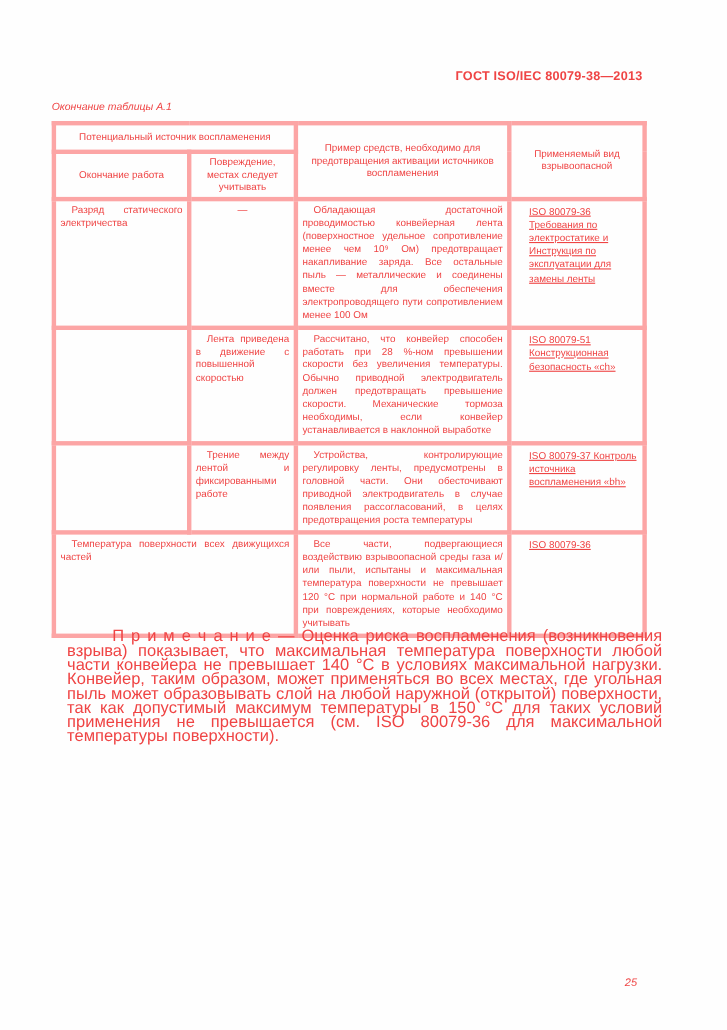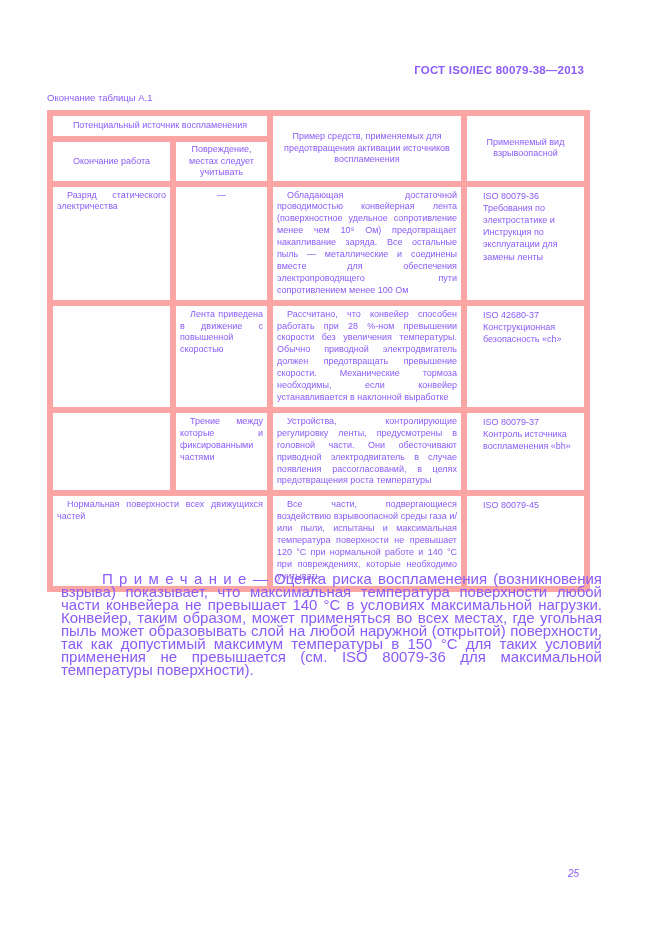--- a/index.html
+++ b/index.html
@@ -6,54 +6,55 @@
     margin: 0;
     padding: 0;
     background: #ffffff;
   }
   .page {
     position: relative;
     width: 661px;
     height: 936px;
     background: #fefefe;
     font-family: "Liberation Sans", "DejaVu Sans", sans-serif;
-    color: #8b5cf6;
+    color: #ef4444;
     overflow: hidden;
   }
   .doc-header {
     position: absolute;
     top: 64px;
     left: 47px;
     width: 537px;
     text-align: right;
     font-size: 11.5px;
     font-weight: bold;
     letter-spacing: 0.2px;
   }
   .caption {
     position: absolute;
     top: 92px;
     left: 47px;
     font-size: 9.5px;
+    font-style: italic;
   }
   table.tbl {
     position: absolute;
     top: 110px;
     left: 47px;
     width: 537px;
     border-collapse: collapse;
     table-layout: fixed;
     border: 2px solid #2a2a2a;
   }
   .tbl col.c1 { width: 123px; }
   .tbl col.c2 { width: 97px; }
   .tbl col.c3 { width: 194px; }
   .tbl col.c4 { width: 123px; }
   .tbl th, .tbl td {
-    border: 6px solid #fca5a5;
+    border: 4px solid #fca5a5;
     font-weight: normal;
     font-size: 9px;
     vertical-align: top;
     padding: 3px 4px;
     overflow: hidden;
   }
   .tbl thead th {
     text-align: center;
     vertical-align: middle;
     line-height: 11.5px;
@@ -68,39 +69,40 @@
     text-indent: 10px;
   }
   td.dash {
     text-align: center;
     vertical-align: top;
   }
   td.prot {
     text-align: left;
     padding-left: 16px;
     line-height: 12.2px;
+    text-decoration: underline;
   }
   tr.r1 { height: 111px; }
   tr.r2 { height: 95px; }
   tr.r3 { height: 72px; }
   tr.r4 { height: 86px; }
   .note {
     position: absolute;
     top: 558px;
     left: 47px;
     width: 541px;
     margin: 14px;
     font-size: 15px;
     line-height: 13px;
     text-align: justify;
     text-indent: 41px;
   }
   .page-number {
     position: absolute;
-    top: 868px;
+    top: 888px;
     left: 568px;
     font-size: 10px;
     font-style: italic;
   }
 </style>
 </head>
 <body>
 
 <div class="page">
 
@@ -111,51 +113,51 @@
   <table class="tbl">
     <colgroup>
       <col class="c1">
         <col class="c2">
         <col class="c3">
         <col class="c4">
     </colgroup>
     <thead>
       <tr class="group-row">
         <th colspan="2">Потенциальный источник воспламенения</th>
-        <th rowspan="2">Пример средств, применяемых для предотвращения активации источников воспламенения</th>
+        <th rowspan="2">Пример средств, необходимо для предотвращения активации источников воспламенения</th>
         <th rowspan="2">Применяемый вид взрывоопасной</th>
       </tr>
       <tr class="sub-row">
         <th>Окончание работа</th>
         <th>Повреждение, местах следует учитывать</th>
       </tr>
     </thead>
     <tbody>
       <tr class="r1">
         <td class="just">Разряд статического электричества</td>
         <td class="dash">—</td>
         <td class="just">Обладающая достаточной проводимостью конвейерная лента (поверхностное удельное сопротивление менее чем 10⁹ Ом) предотвращает накапливание заряда. Все остальные пыль — металлические и соединены вместе для обеспечения электропроводящего пути сопротивлением менее 100 Ом</td>
         <td class="prot">ISO 80079-36 Требования по электростатике и Инструкция по эксплуатации для замены ленты</td>
       </tr>
       <tr class="r2">
         <td></td>
         <td class="just">Лента приведена в движение с повышенной скоростью</td>
         <td class="just">Рассчитано, что конвейер способен работать при 28 %-ном превышении скорости без увеличения температуры. Обычно приводной электродвигатель должен предотвращать превышение скорости. Механические тормоза необходимы, если конвейер устанавливается в наклонной выработке</td>
-        <td class="prot">ISO 42680-37 Конструкционная безопасность «ch»</td>
+        <td class="prot">ISO 80079-51 Конструкционная безопасность «ch»</td>
       </tr>
       <tr class="r3">
         <td></td>
-        <td class="just">Трение между которые и фиксированными частями</td>
+        <td class="just">Трение между лентой и фиксированными работе</td>
         <td class="just">Устройства, контролирующие регулировку ленты, предусмотрены в головной части. Они обесточивают приводной электродвигатель в случае появления рассогласований, в целях предотвращения роста температуры</td>
         <td class="prot">ISO 80079-37 Контроль источника воспламенения «bh»</td>
       </tr>
       <tr class="r4">
-        <td colspan="2" class="just">Нормальная поверхности всех движущихся частей</td>
+        <td colspan="2" class="just">Температура поверхности всех движущихся частей</td>
         <td class="just">Все части, подвергающиеся воздействию взрывоопасной среды газа и/или пыли, испытаны и максимальная температура поверхности не превышает 120 °С при нормальной работе и 140 °С при повреждениях, которые необходимо учитывать</td>
-        <td class="prot">ISO 80079-45</td>
+        <td class="prot">ISO 80079-36</td>
       </tr>
     </tbody>
   </table>
 
   <p class="note">П р и м е ч а н и е — Оценка риска воспламенения (возникновения взрыва) показывает, что максимальная температура поверхности любой части конвейера не превышает 140 °С в условиях максимальной нагрузки. Конвейер, таким образом, может применяться во всех местах, где угольная пыль может образовывать слой на любой наружной (открытой) поверхности, так как допустимый максимум температуры в 150 °С для таких условий применения не превышается (см. ISO 80079-36 для максимальной температуры поверхности).</p>
 
   <div class="page-number">25</div>
 
 </div>
 

